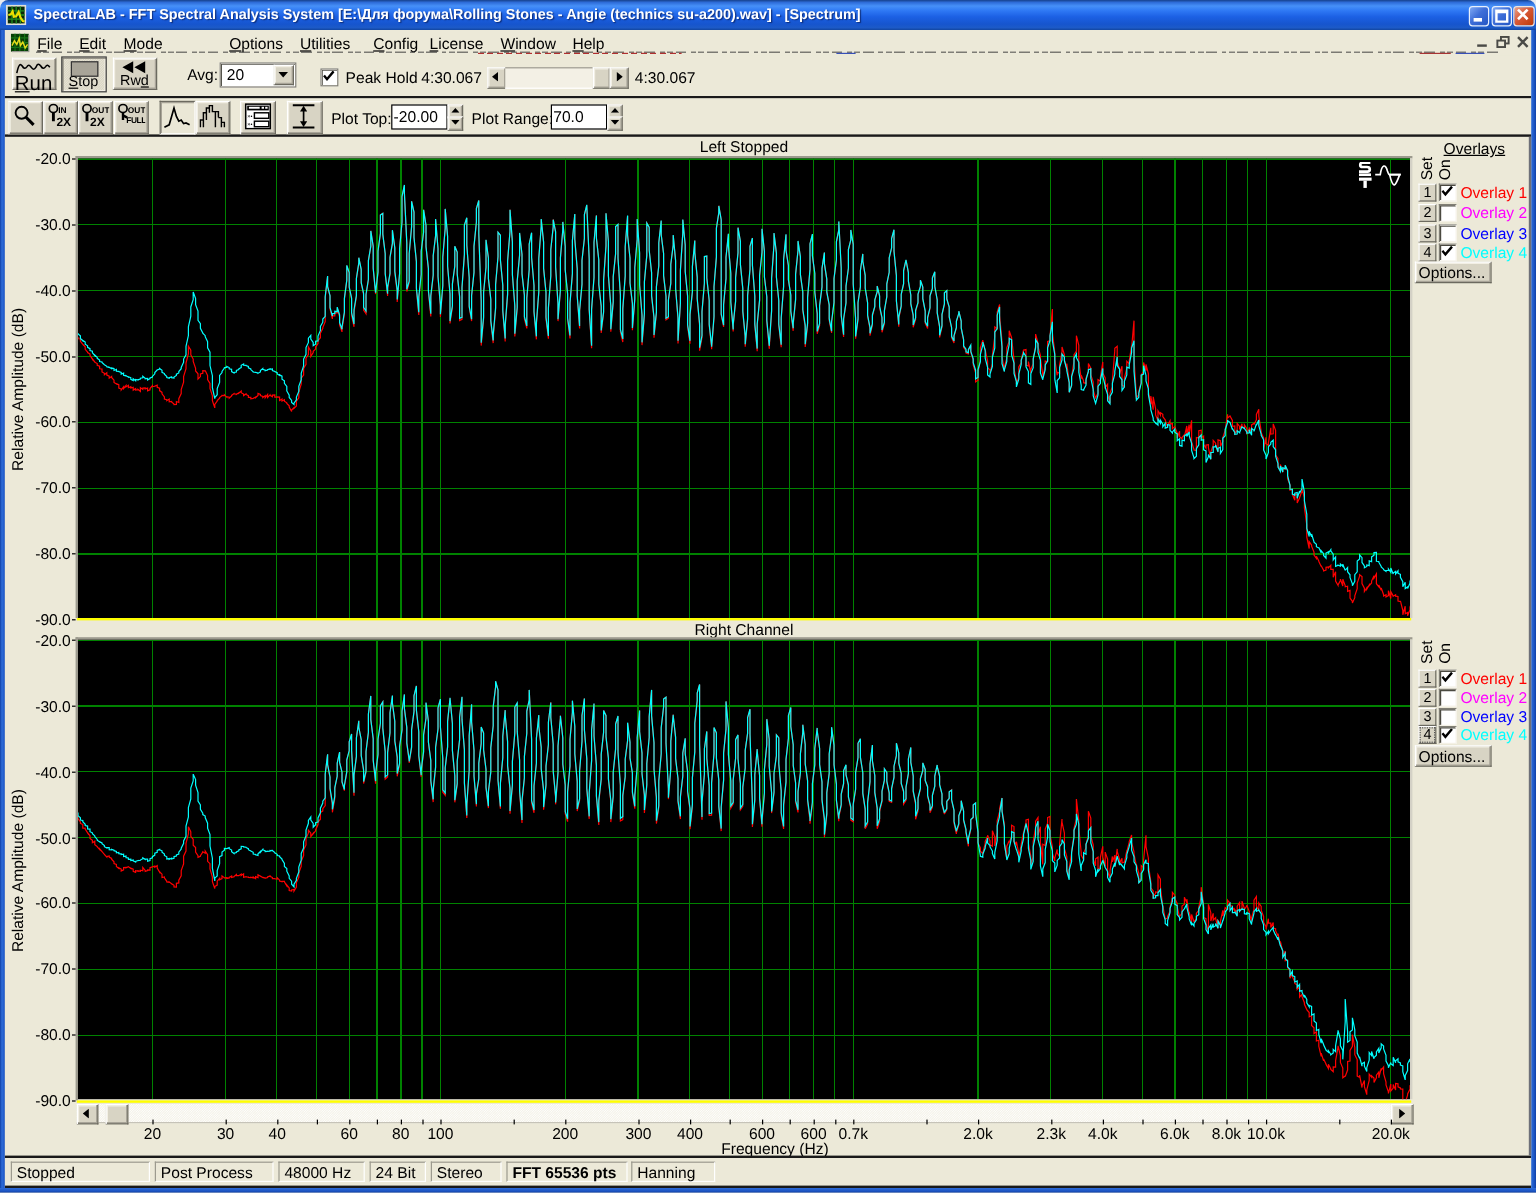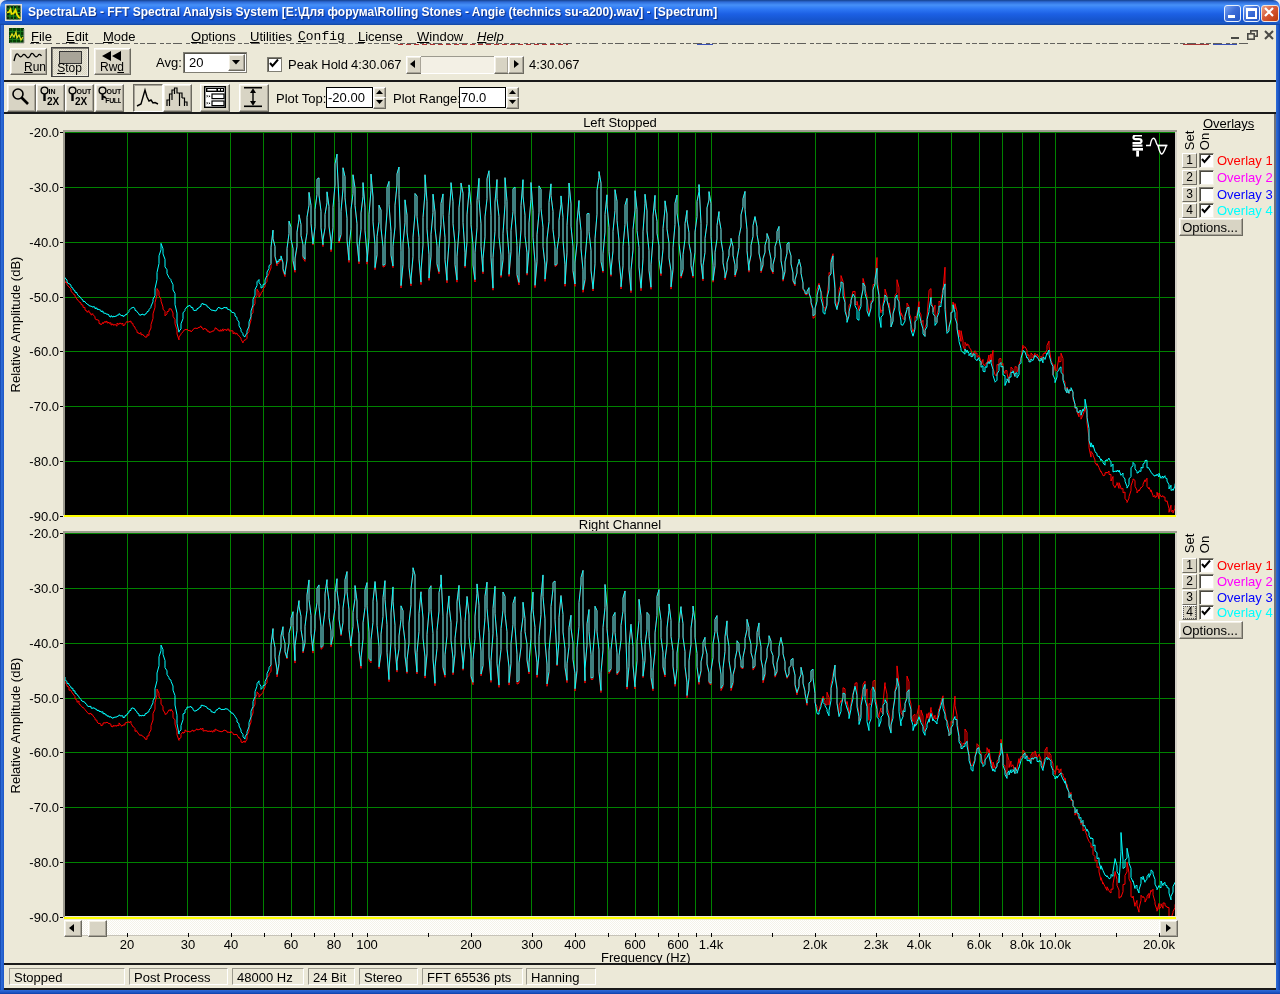--- a/index.html
+++ b/index.html
@@ -52,24 +52,24 @@
     </g>
  <polyline points="1,10 3,6 5,9 7,4 8,10 10,7 12,12 14,9" fill="none" stroke="#E8DC1A" stroke-width="1.2"></polyline>
  <path d="M15,1V15H1" stroke="#9A9A92" fill="none"></path>
 </svg>
 <div class="abs t13" style="left:31px;top:29px;"><u>F</u>ile</div>
 <div class="abs t13" style="left:66px;top:29px;"><u>E</u>dit</div>
 <div class="abs t13" style="left:103px;top:29px;"><u>M</u>ode</div>
 <div class="abs t13" style="left:151px;top:29px;margin-top:31px;"><u>V</u>iew</div>
 <div class="abs t13" style="left:191px;top:29px;"><u>O</u>ptions</div>
 <div class="abs t13" style="left:250px;top:29px;"><u>U</u>tilities</div>
-<div class="abs t13" style="left:298px;top:29px;font-family:Liberation Mono, monospace;"><u>C</u>onfig</div>
+<div class="abs t13" style="left:311px;top:29px;"><u>C</u>onfig</div>
 <div class="abs t13" style="left:358px;top:29px;"><u>L</u>icense</div>
 <div class="abs t13" style="left:417px;top:29px;"><u>W</u>indow</div>
-<div class="abs t13" style="left:477px;top:29px;font-style:italic;"><u>H</u>elp</div>
+<div class="abs t13" style="left:477px;top:29px;"><u>H</u>elp</div>
 
 <svg class="abs" style="left:1228px;top:28px;" width="15" height="14" viewBox="0 0 15 14">
     <rect x="3" y="9" width="8" height="2" fill="#4A4A46"></rect>
   </svg>
 <svg class="abs" style="left:1245px;top:28px;" width="15" height="14" viewBox="0 0 15 14">
     <g fill="none" stroke="#4A4A46" stroke-width="1.6">
       <rect x="5.8" y="2.8" width="6.4" height="5.4"></rect>
       <rect x="2.8" y="5.8" width="6.4" height="5.4" fill="#ECE9D8"></rect>
     </g>
   </svg>
@@ -83,21 +83,21 @@
 <div class="abs" style="left:1213px;top:43.5px;width:24px;height:1.5px;background:#3850B8;"></div>
 <div class="abs" style="left:697px;top:43.5px;width:16px;height:1.5px;background:#3850B8;"></div>
 
 <div class="abs" style="left:4px;top:46px;width:1272px;height:34px;background:#ECE9D8;"></div>
 <div class="abs" style="left:4px;top:80px;width:1272px;height:2px;background:#1A1A1A;"></div>
 
 <div class="abs raised" style="left:10px;top:48px;width:35px;height:25px;"></div>
 <svg class="abs" style="left:13px;top:50px;" width="30" height="13" viewBox="0 0 30 13">
     <path d="M1,11 Q3,1 5.5,5 Q7.5,8.5 9.5,5.5 Q11,3 13,6 Q15,9.5 17,6 Q18.5,1.5 21,5 Q23,8.5 25,5.5 Q26.5,3 28.5,6" fill="none" stroke="#000" stroke-width="1.3"></path>
   </svg>
-<div class="abs" style="left:10px;top:60px;width:36px;text-align:right;font-size:12px;"><u>R</u>un</div>
+<div class="abs" style="left:10px;top:60px;width:36px;text-align:center;font-size:17px;"><u>R</u>un</div>
 
 <div class="abs" style="left:51px;top:47px;width:36px;height:28px;background-color:#D8D4C4;background-image:linear-gradient(45deg,#E9E6D6 25%,transparent 25%,transparent 75%,#E9E6D6 75%),linear-gradient(45deg,#E9E6D6 25%,transparent 25%,transparent 75%,#E9E6D6 75%);background-size:2px 2px;background-position:0 0,1px 1px;border:1px solid #404040;box-shadow:inset 1px 1px 0 #807E74,inset -1px -1px 0 #F2EFE4;"></div>
 <div class="abs" style="left:59px;top:51px;width:21px;height:11px;background:#A8A498;border:1px solid #333;"></div>
 <div class="abs" style="left:51px;top:61px;width:37px;text-align:center;font-size:12px;"><u>S</u>top</div>
 
 <div class="abs raised" style="left:94px;top:48px;width:35px;height:25px;"></div>
 <svg class="abs" style="left:101px;top:50px;" width="22" height="12" viewBox="0 0 22 12">
     <path d="M10,1 V11 L1,6 Z M20,1 V11 L11,6 Z" fill="#000"></path>
   </svg>
 <div class="abs" style="left:94px;top:60px;width:36px;text-align:center;font-size:12px;">Rw<u>d</u></div>
@@ -456,21 +456,21 @@
 <div class="xlab" style="left:188px;top:937px;">30</div>
 <div class="xlab" style="left:231px;top:937px;">40</div>
 <div class="xlab" style="left:291px;top:937px;">60</div>
 <div class="xlab" style="left:334px;top:937px;">80</div>
 <div class="xlab" style="left:367px;top:937px;">100</div>
 <div class="xlab" style="left:471px;top:937px;">200</div>
 <div class="xlab" style="left:532px;top:937px;">300</div>
 <div class="xlab" style="left:575px;top:937px;">400</div>
 <div class="xlab" style="left:635px;top:937px;">600</div>
 <div class="xlab" style="left:678px;top:937px;">600</div>
-<div class="xlab" style="left:711px;top:937px;">1.4k</div>
+<div class="xlab" style="left:711px;top:937px;">0.7k</div>
 <div class="xlab" style="left:815px;top:937px;">2.0k</div>
 <div class="xlab" style="left:876px;top:937px;">2.3k</div>
 <div class="xlab" style="left:919px;top:937px;">4.0k</div>
 <div class="xlab" style="left:979px;top:937px;">6.0k</div>
 <div class="xlab" style="left:1022px;top:937px;">8.0k</div>
 <div class="xlab" style="left:1055px;top:937px;">10.0k</div>
 <div class="xlab" style="left:1159px;top:937px;">20.0k</div>
 <div class="abs t13" style="left:601px;top:950px;">Frequency (Hz)</div>
 
 <div class="abs" style="left:4px;top:963px;width:1272px;height:2px;background:#1A1A1A;"></div>
@@ -482,21 +482,21 @@
   </div>
 <div class="panel" style="left:232px;width:70px;">
     <span>48000 Hz</span>
   </div>
 <div class="panel" style="left:308px;width:45px;">
     <span>24 Bit</span>
   </div>
 <div class="panel" style="left:359px;width:57px;">
     <span>Stereo</span>
   </div>
-<div class="panel" style="left:422px;width:99px;">
+<div class="panel" style="left:422px;width:99px;font-weight:bold;">
     <span>FFT 65536 pts</span>
   </div>
 <div class="panel" style="left:526px;width:68px;">
     <span>Hanning</span>
   </div>
 <div class="abs" style="left:4px;top:988px;width:1272px;height:2px;background:#1A1A1A;"></div>
 
 <div class="abs" style="left:0;top:25px;width:4px;height:965px;background:linear-gradient(90deg,#0F3FA6,#2E6CD8 40%,#1C55C4);"></div>
 <div class="abs" style="left:1276px;top:25px;width:4px;height:965px;background:linear-gradient(90deg,#2E6CD8,#1C55C4 60%,#0F3FA6);"></div>
 <div class="abs" style="left:1274px;top:114px;width:2px;height:849px;background:#6E7078;"></div>

